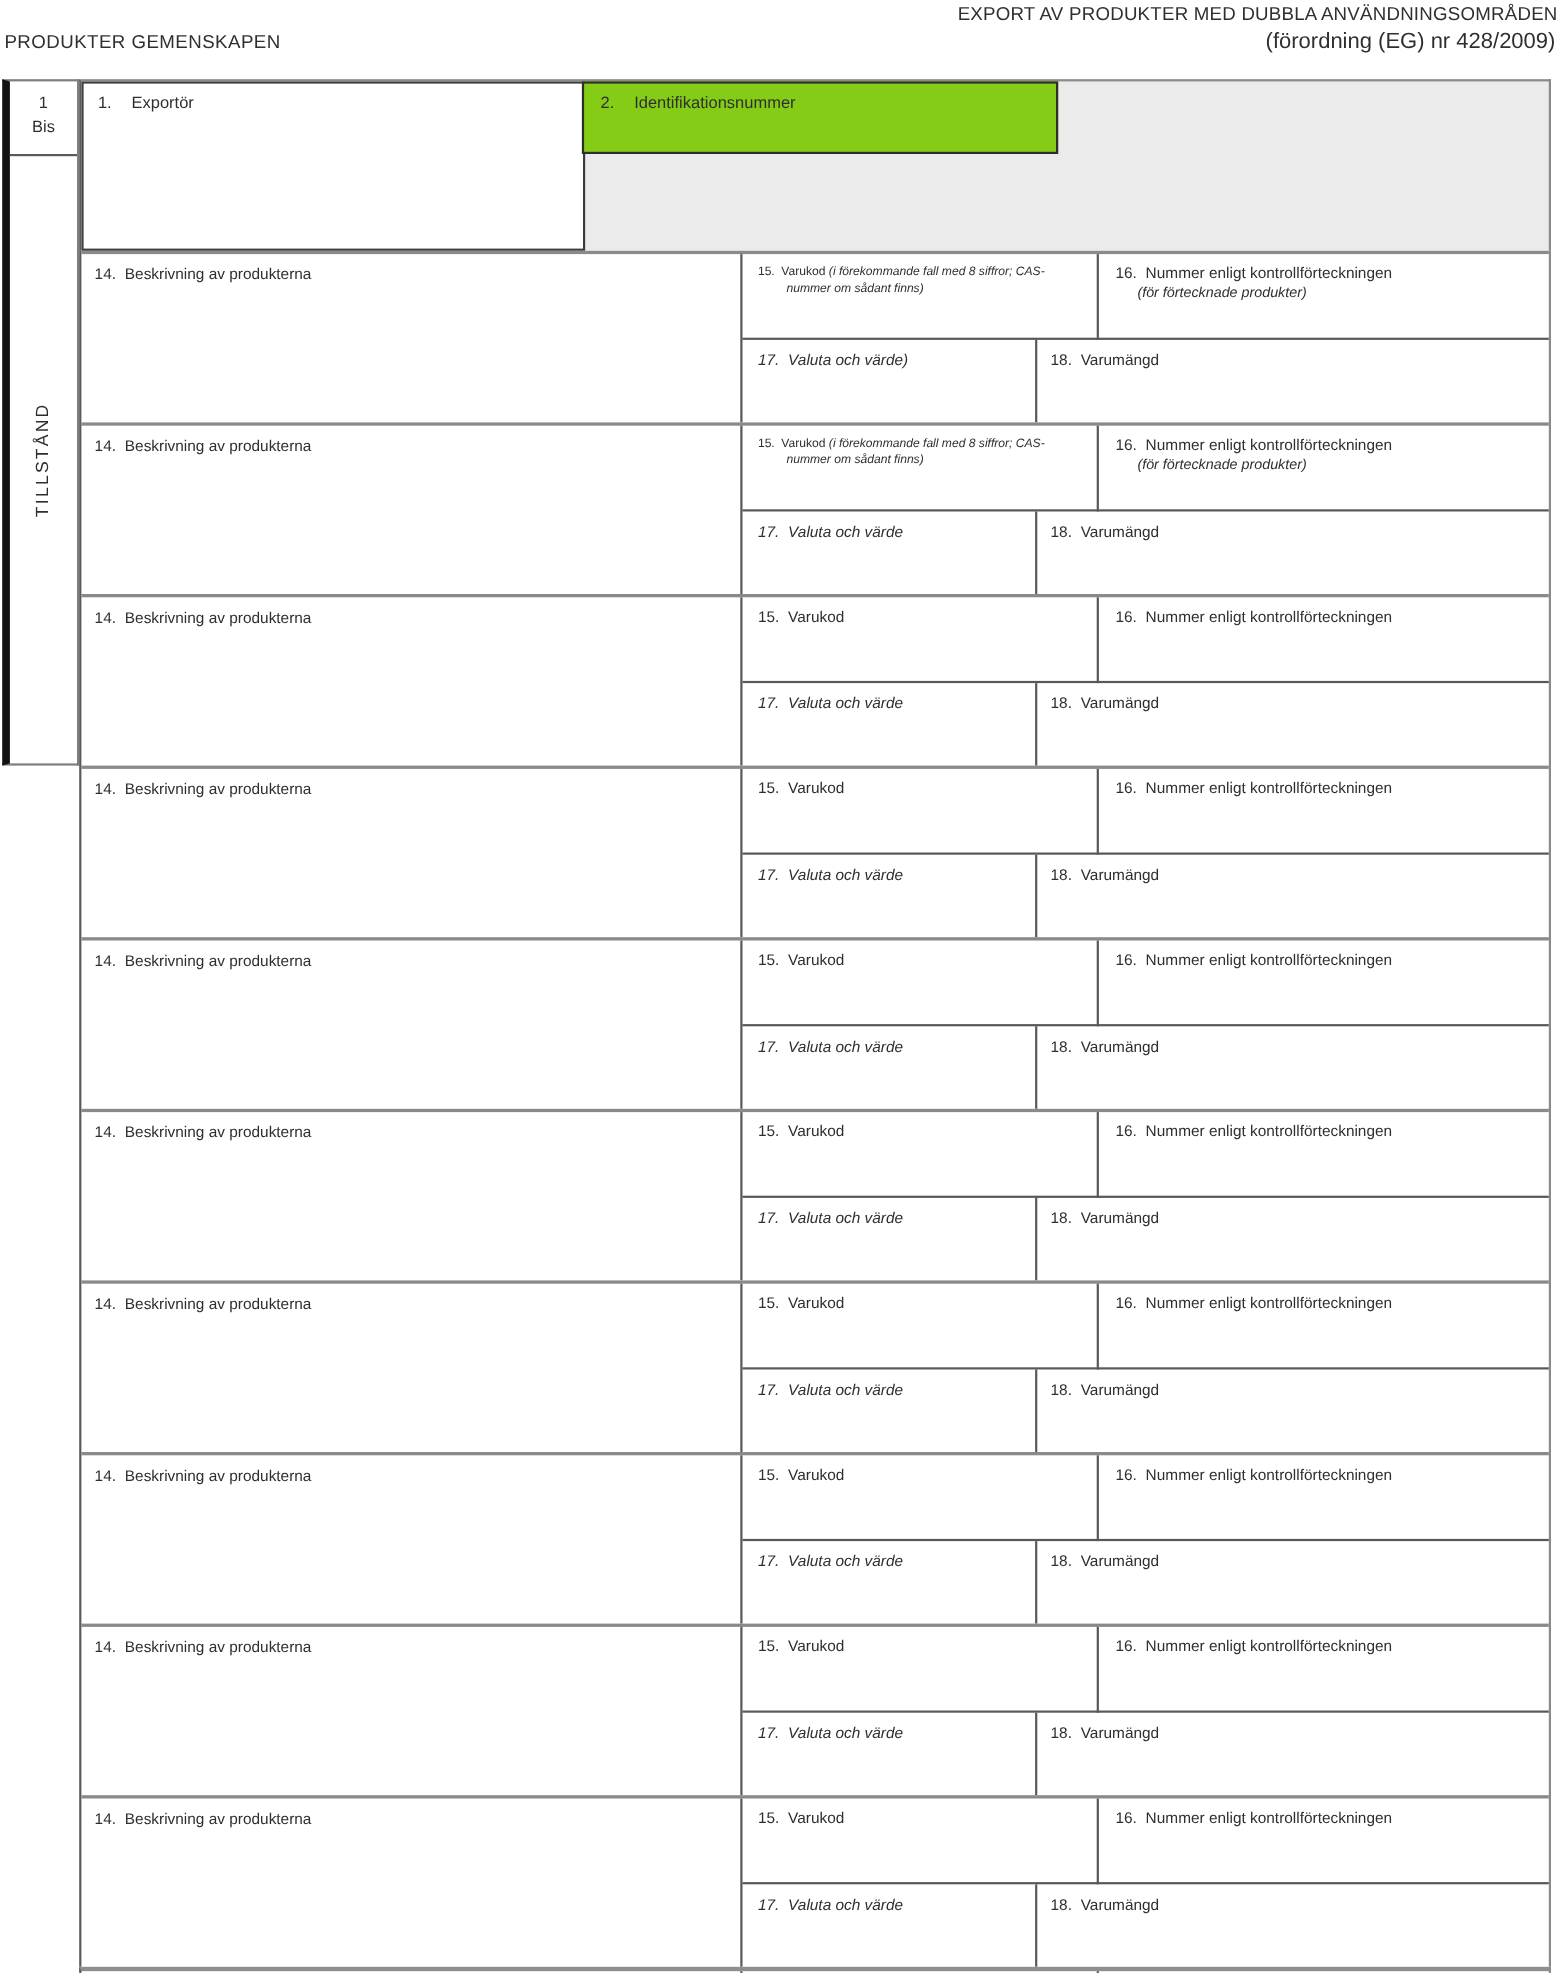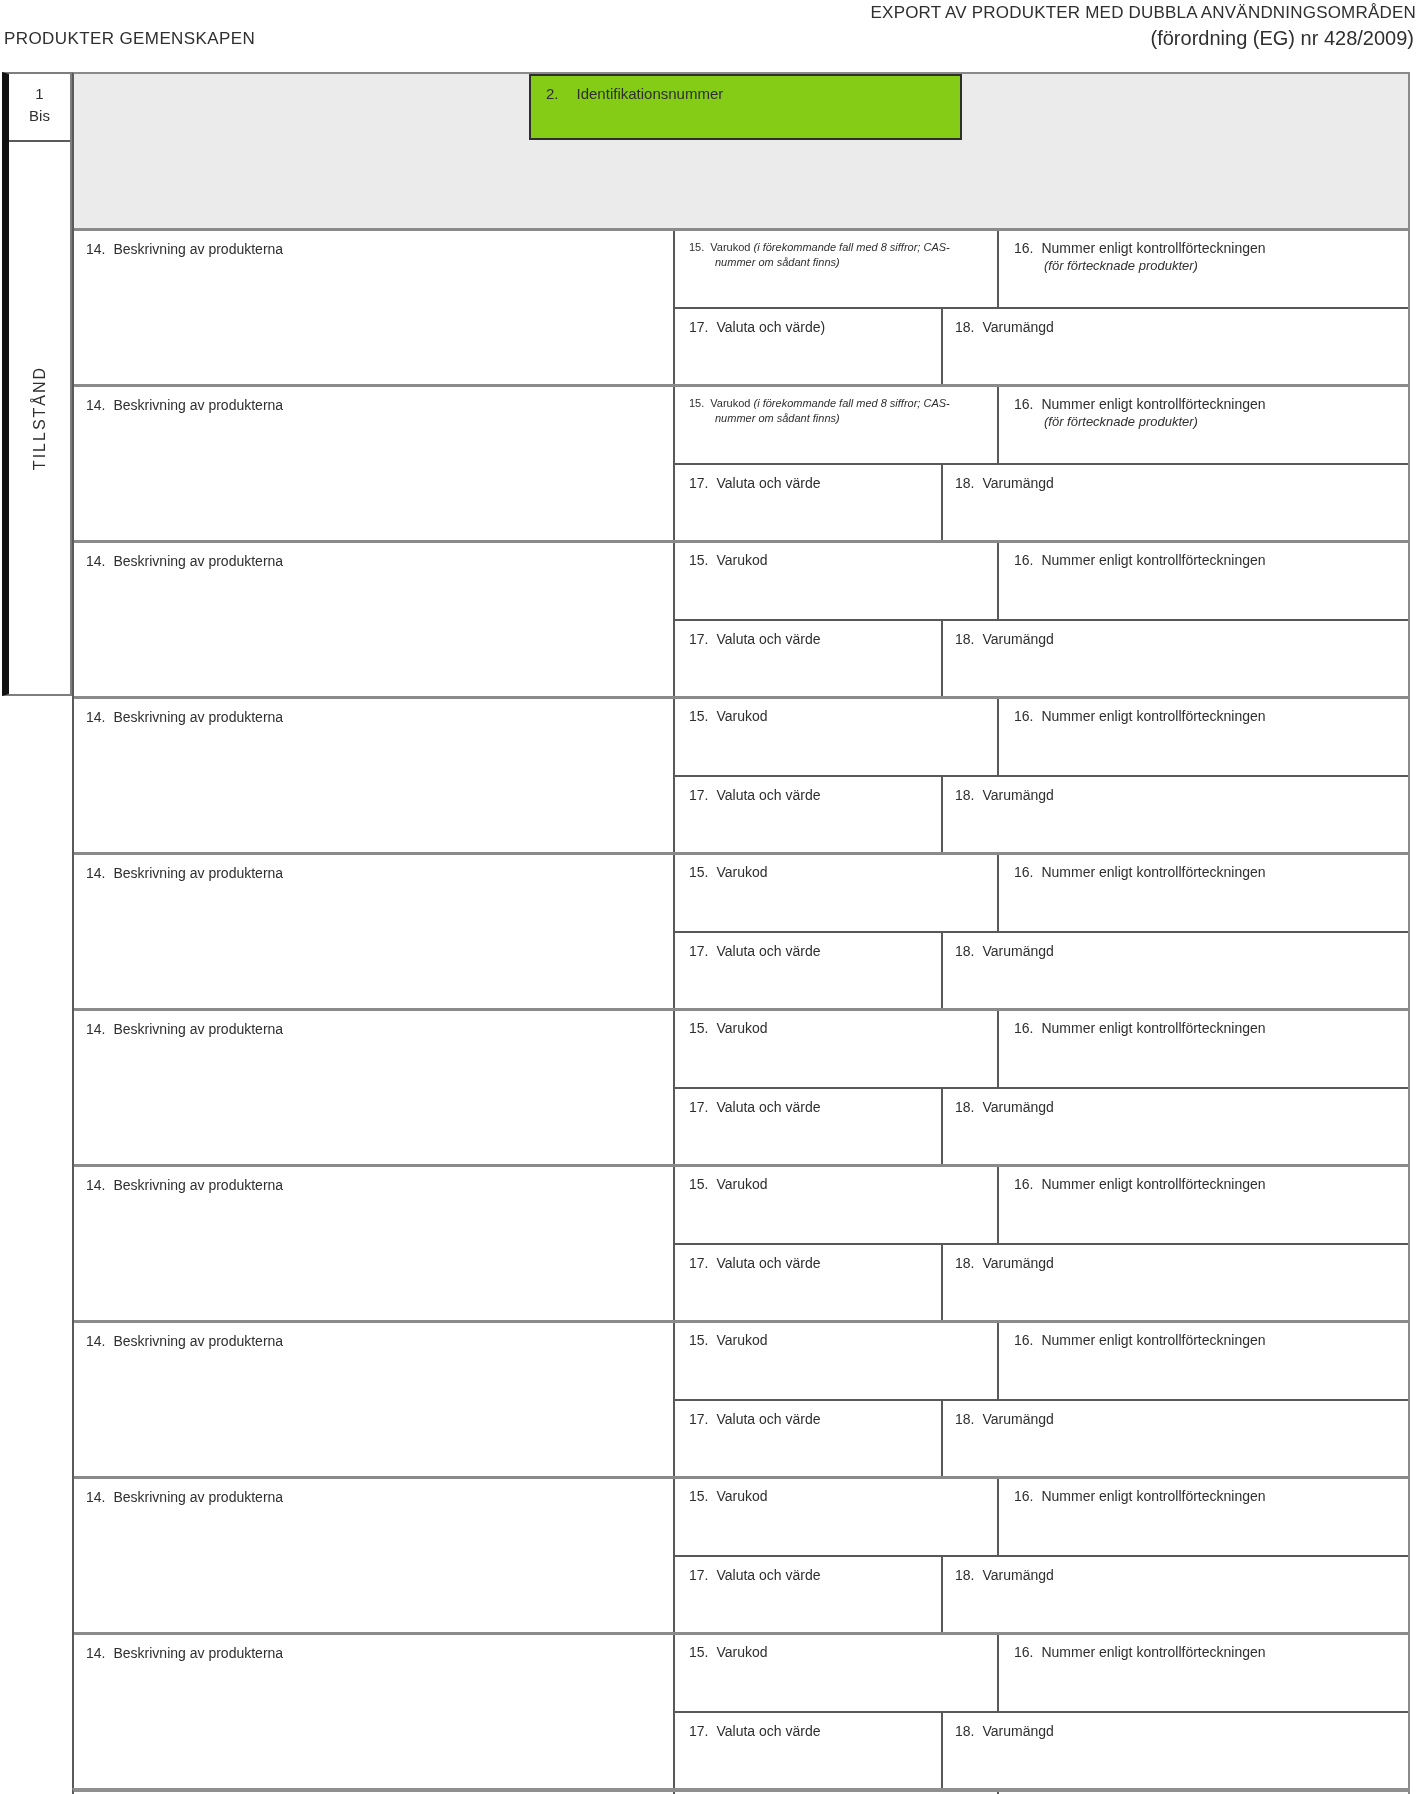--- a/index.html
+++ b/index.html
@@ -51,26 +51,26 @@
   
   .rows{
     left:72px;top:228px;width:1338px;box-sizing:border-box;
     border-left:2px solid #5a5a5a;border-right:2px solid #8a8a8a;
   }
   .row{position:relative;height:156px;border-top:3px solid #8a8a8a;box-sizing:border-box;}
   .cell{position:absolute;box-sizing:border-box;font-size:14px;}
   .c14{left:0;top:0;width:601px;height:153px;border-right:2px solid #585858;padding:10px 0 0 12px;}
   .c15{left:601px;top:0;width:324px;height:78px;border-right:2px solid #585858;border-bottom:2px solid #585858;padding:9px 8px 0 14px;}
   .c16{left:925px;top:0;right:0;height:78px;border-bottom:2px solid #585858;padding:9px 8px 0 15px;}
-  .c17{left:601px;top:78px;width:268px;height:75px;border-right:2px solid #585858;padding:10px 4px 0 14px;}
+  .c17{left:601px;top:78px;width:268px;height:75px;border-right:2px solid #585858;padding:10px 4px 0 14px;font-style:italic;}
   .c18{left:869px;top:78px;right:0;height:75px;padding:10px 12px 0 12px;}
 
   .note{font-style:italic;}
   .note:empty{display:none;}
-  .c16 .note{display:block;margin-left:30px;font-size:13px;margin-top:2px;}
+  .c16 .note{display:block;margin-left:20px;font-size:13px;margin-top:2px;}
 
   
   .row.detailed .c15{font-size:11px;line-height:1.35;}
   .row.detailed .c15 .lbl{display:block;padding-left:26px;text-indent:-26px;}
   .row.detailed .c15 .num{margin-right:6px;}
   .row.detailed .c16{font-size:14px;}
 
   
   .sliver{
     left:72px;top:1788px;width:1338px;height:6px;box-sizing:border-box;
@@ -91,20 +91,23 @@
     <div class="copybox">
       <div>1</div>
       <div>Bis</div>
     </div>
     <div class="vlabel-wrap">
       <span class="vlabel">TILLSTÅND</span>
     </div>
   </div>
 
   <div class="abs band">
+    <div class="boxA">
+      <span class="bignum">1.</span><span>Exportör</span>
+    </div>
     <div class="boxB">
       <span class="bignum">2.</span><span>Identifikationsnummer</span>
     </div>
   </div>
 
   <div class="abs rows">
   <div class="row detailed">
     <div class="cell c14">
       <span class="lbl"><span class="num">14.</span><span>Beskrivning av produkterna</span></span>
     </div>

